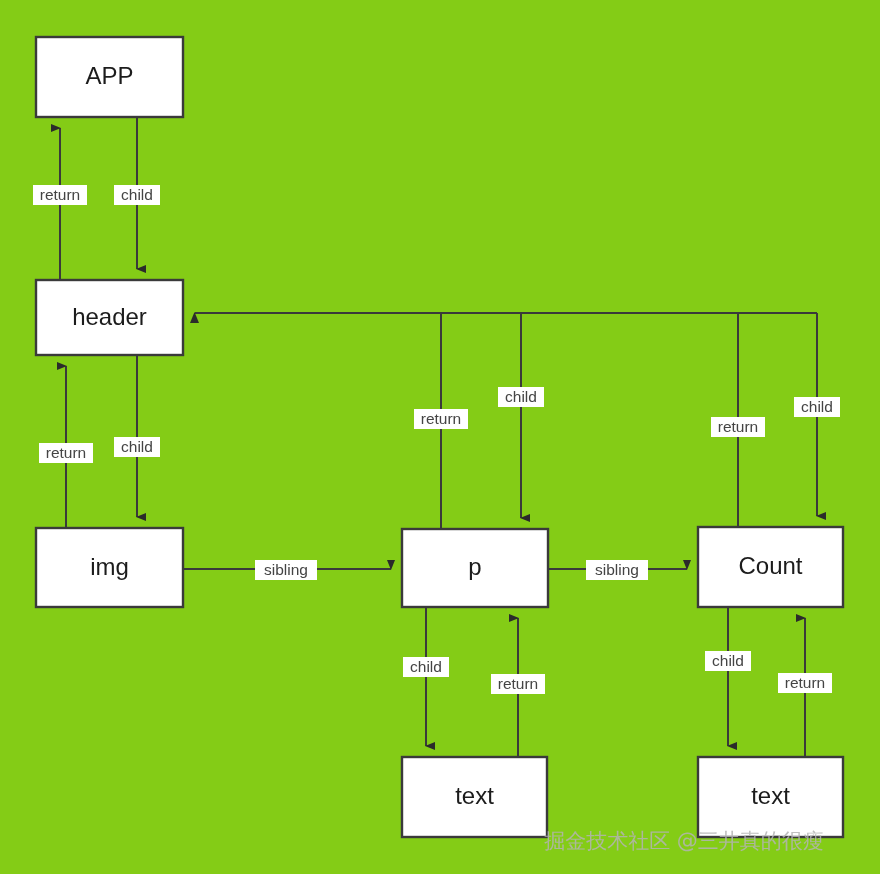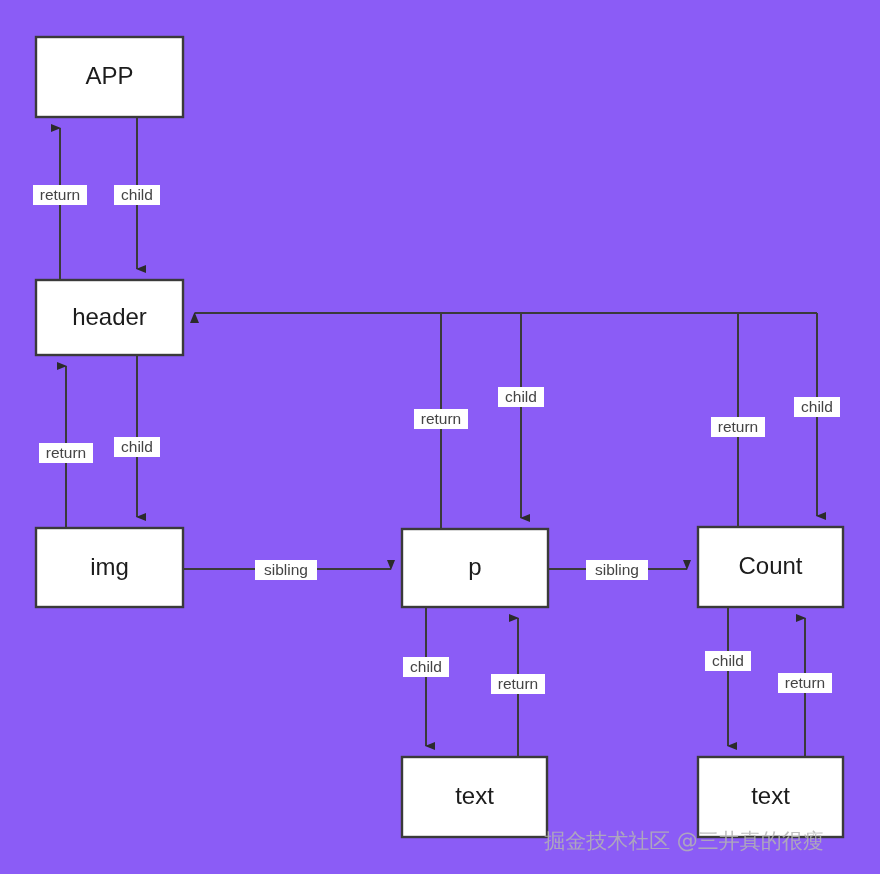--- a/index.html
+++ b/index.html
@@ -7,21 +7,21 @@
     padding: 0;
     background: #ffffff;
   }
   body {
     font-family: "Liberation Sans", sans-serif;
   }
   #diagram-root {
     position: relative;
     width: 880px;
     height: 874px;
-    background: #8b5cf6;
+    background: #84cc16;
     overflow: hidden;
     text-align: center;
   }
   svg#diagram-svg {
     position: absolute;
     top: 0;
     left: 0;
     width: 880px;
     height: 874px;
     display: block;

